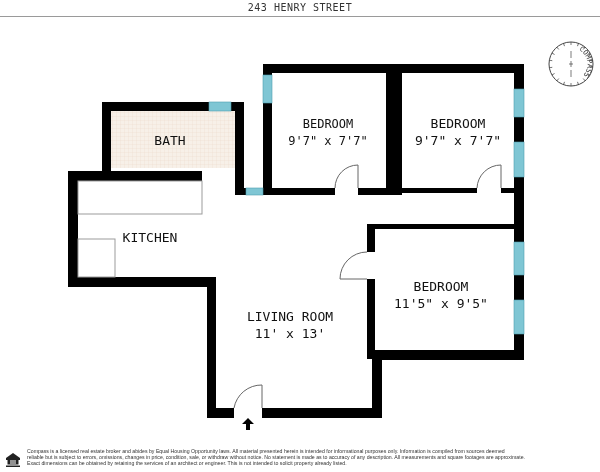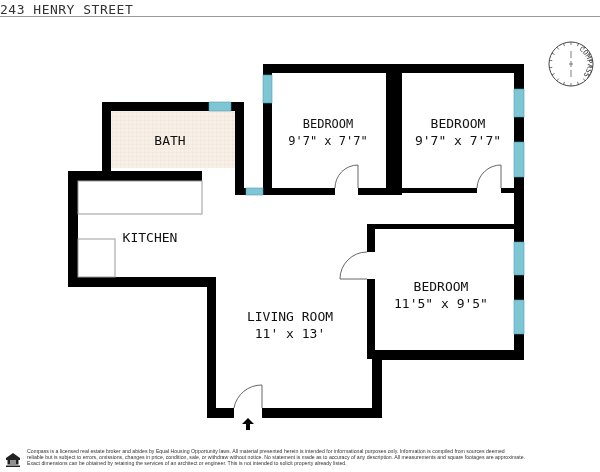--- a/index.html
+++ b/index.html
@@ -1,18 +1,18 @@
 <!DOCTYPE html>
 <html><head>
   <meta charset="utf-8">
   <style>
     html, body { margin:0; padding:0; background:#ffffff; }
     body { width:600px; height:472px; position:relative; overflow:hidden; font-family:"DejaVu Sans Mono", monospace; }
     .header { position:absolute; left:0; top:0; width:600px; height:16px; border-bottom:1px solid #9a9a9a; }
-    .header-title { position:absolute; left:0; width:600px; top:2px; font-size:13px; letter-spacing:0.5px; color:#333; font-family:"DejaVu Sans Mono", monospace; }
+    .header-title { position:absolute; left:0; width:600px; top:2px; text-align:center; font-size:10px; letter-spacing:0.5px; color:#333; font-family:"DejaVu Sans Mono", monospace; }
     svg.plan { position:absolute; left:0; top:0; }
     .room-label { font-family:"DejaVu Sans Mono", monospace; fill:#111; }
     .footer-text { position:absolute; left:27px; top:448px; width:570px; font-family:"Liberation Sans", sans-serif; font-size:5.2px; line-height:6.2px; color:#333; }
     .eho-icon { position:absolute; left:5px; top:452px; width:16px; height:16px; }
   </style>
 </head>
 <body>
 
 <div class="header">
   <div class="header-title">243 HENRY STREET</div>

